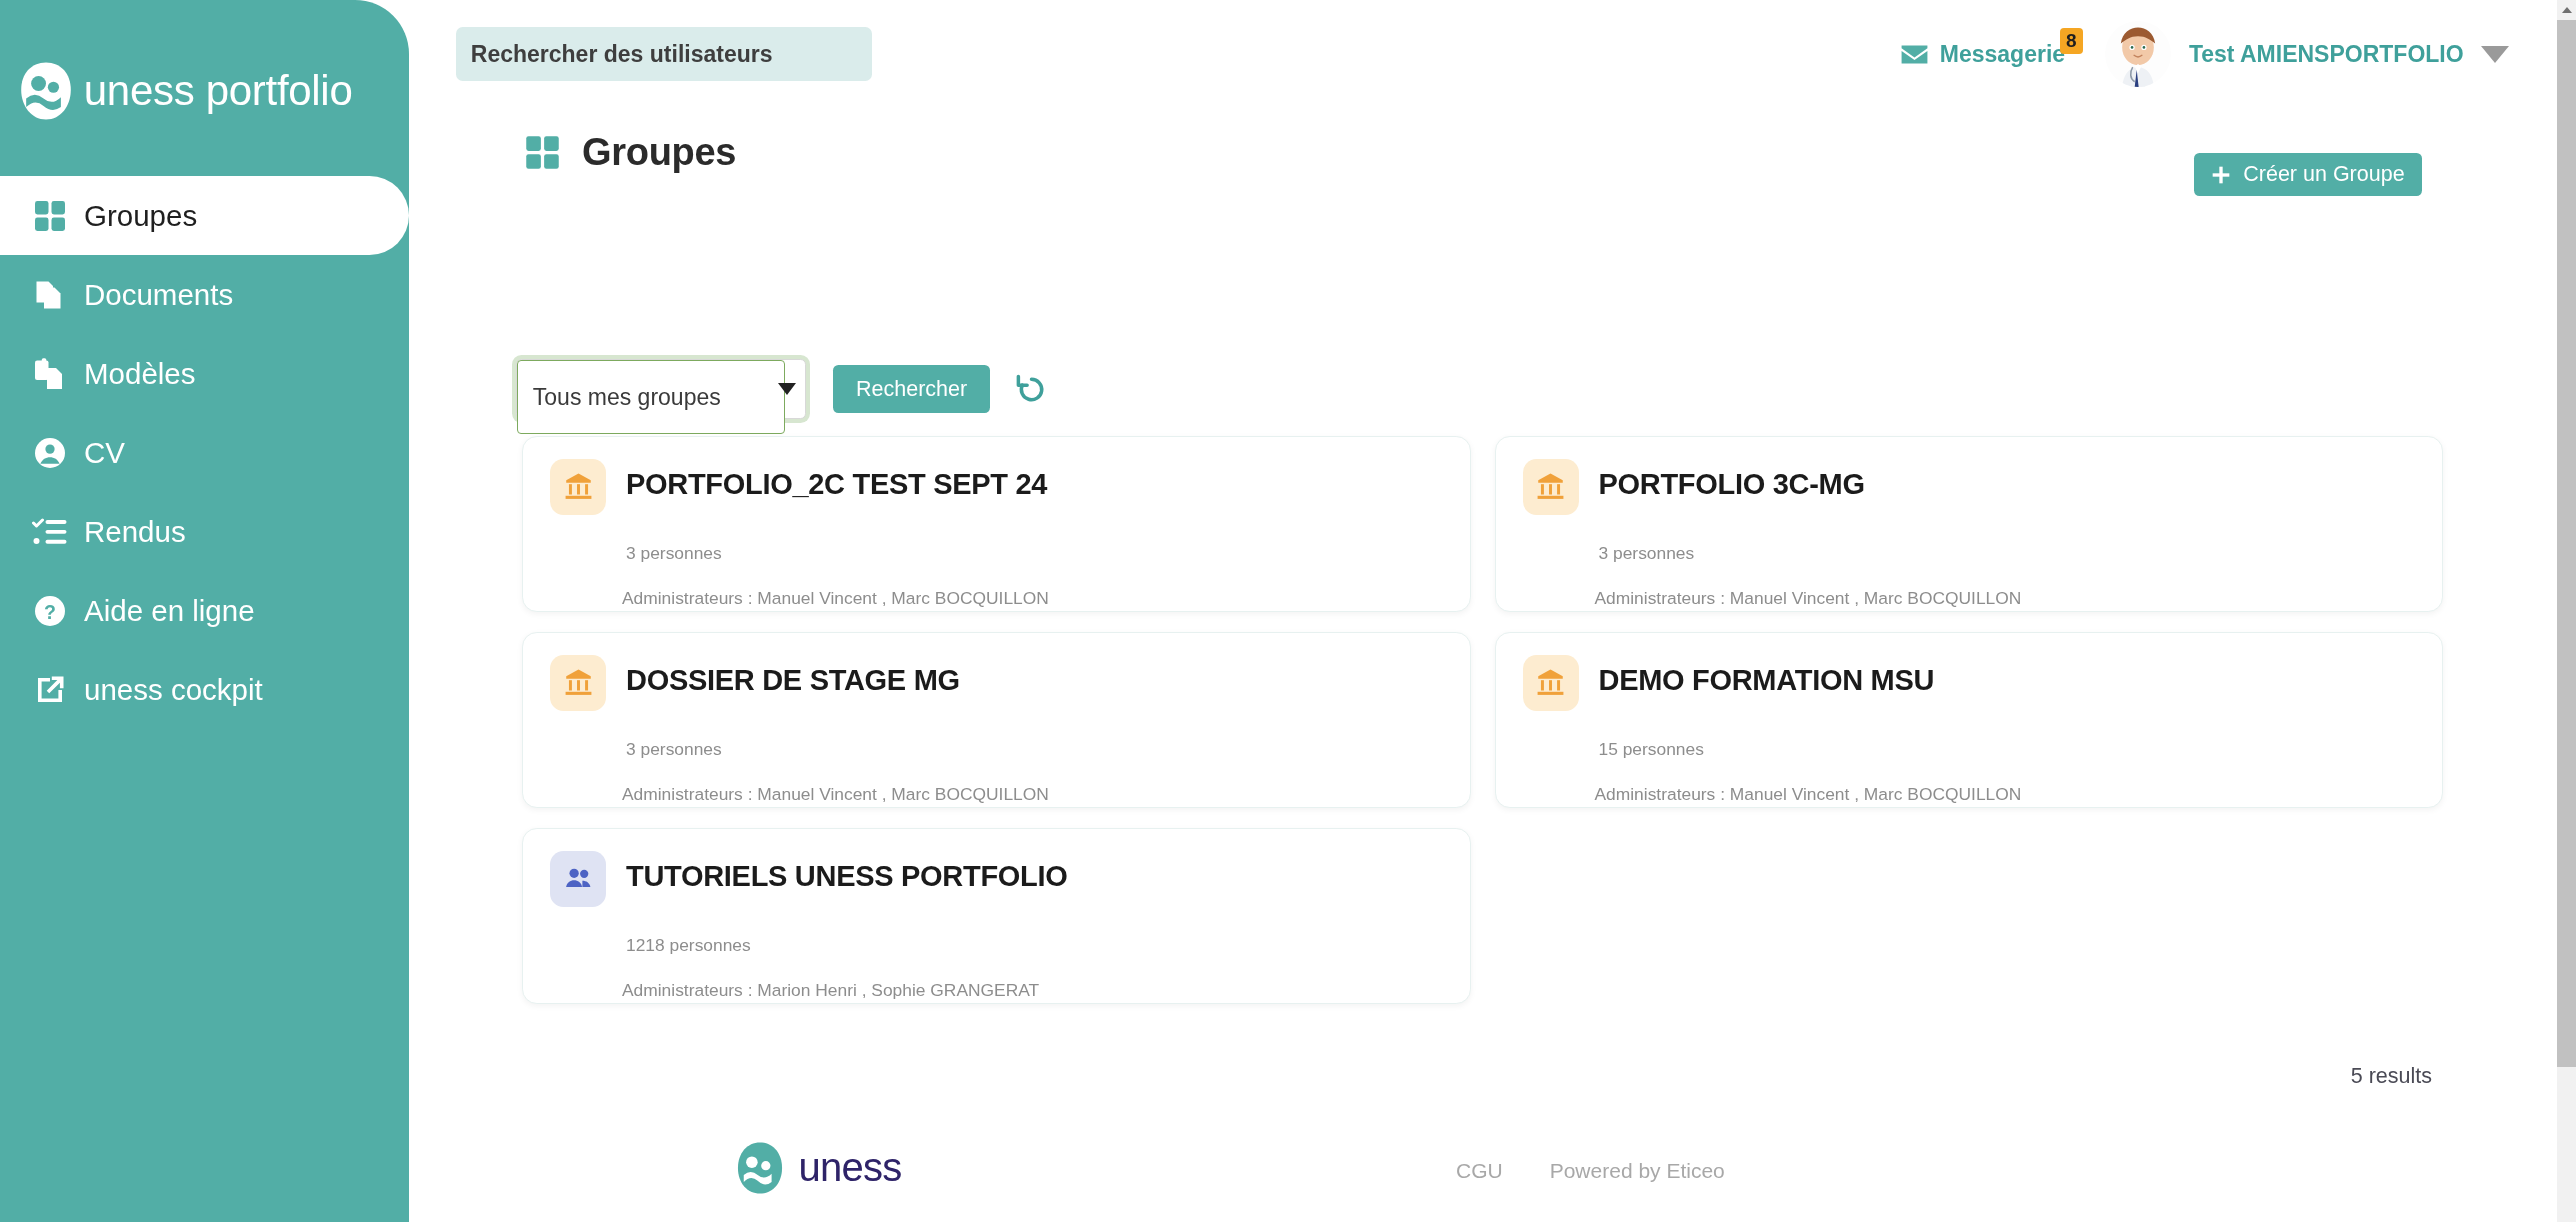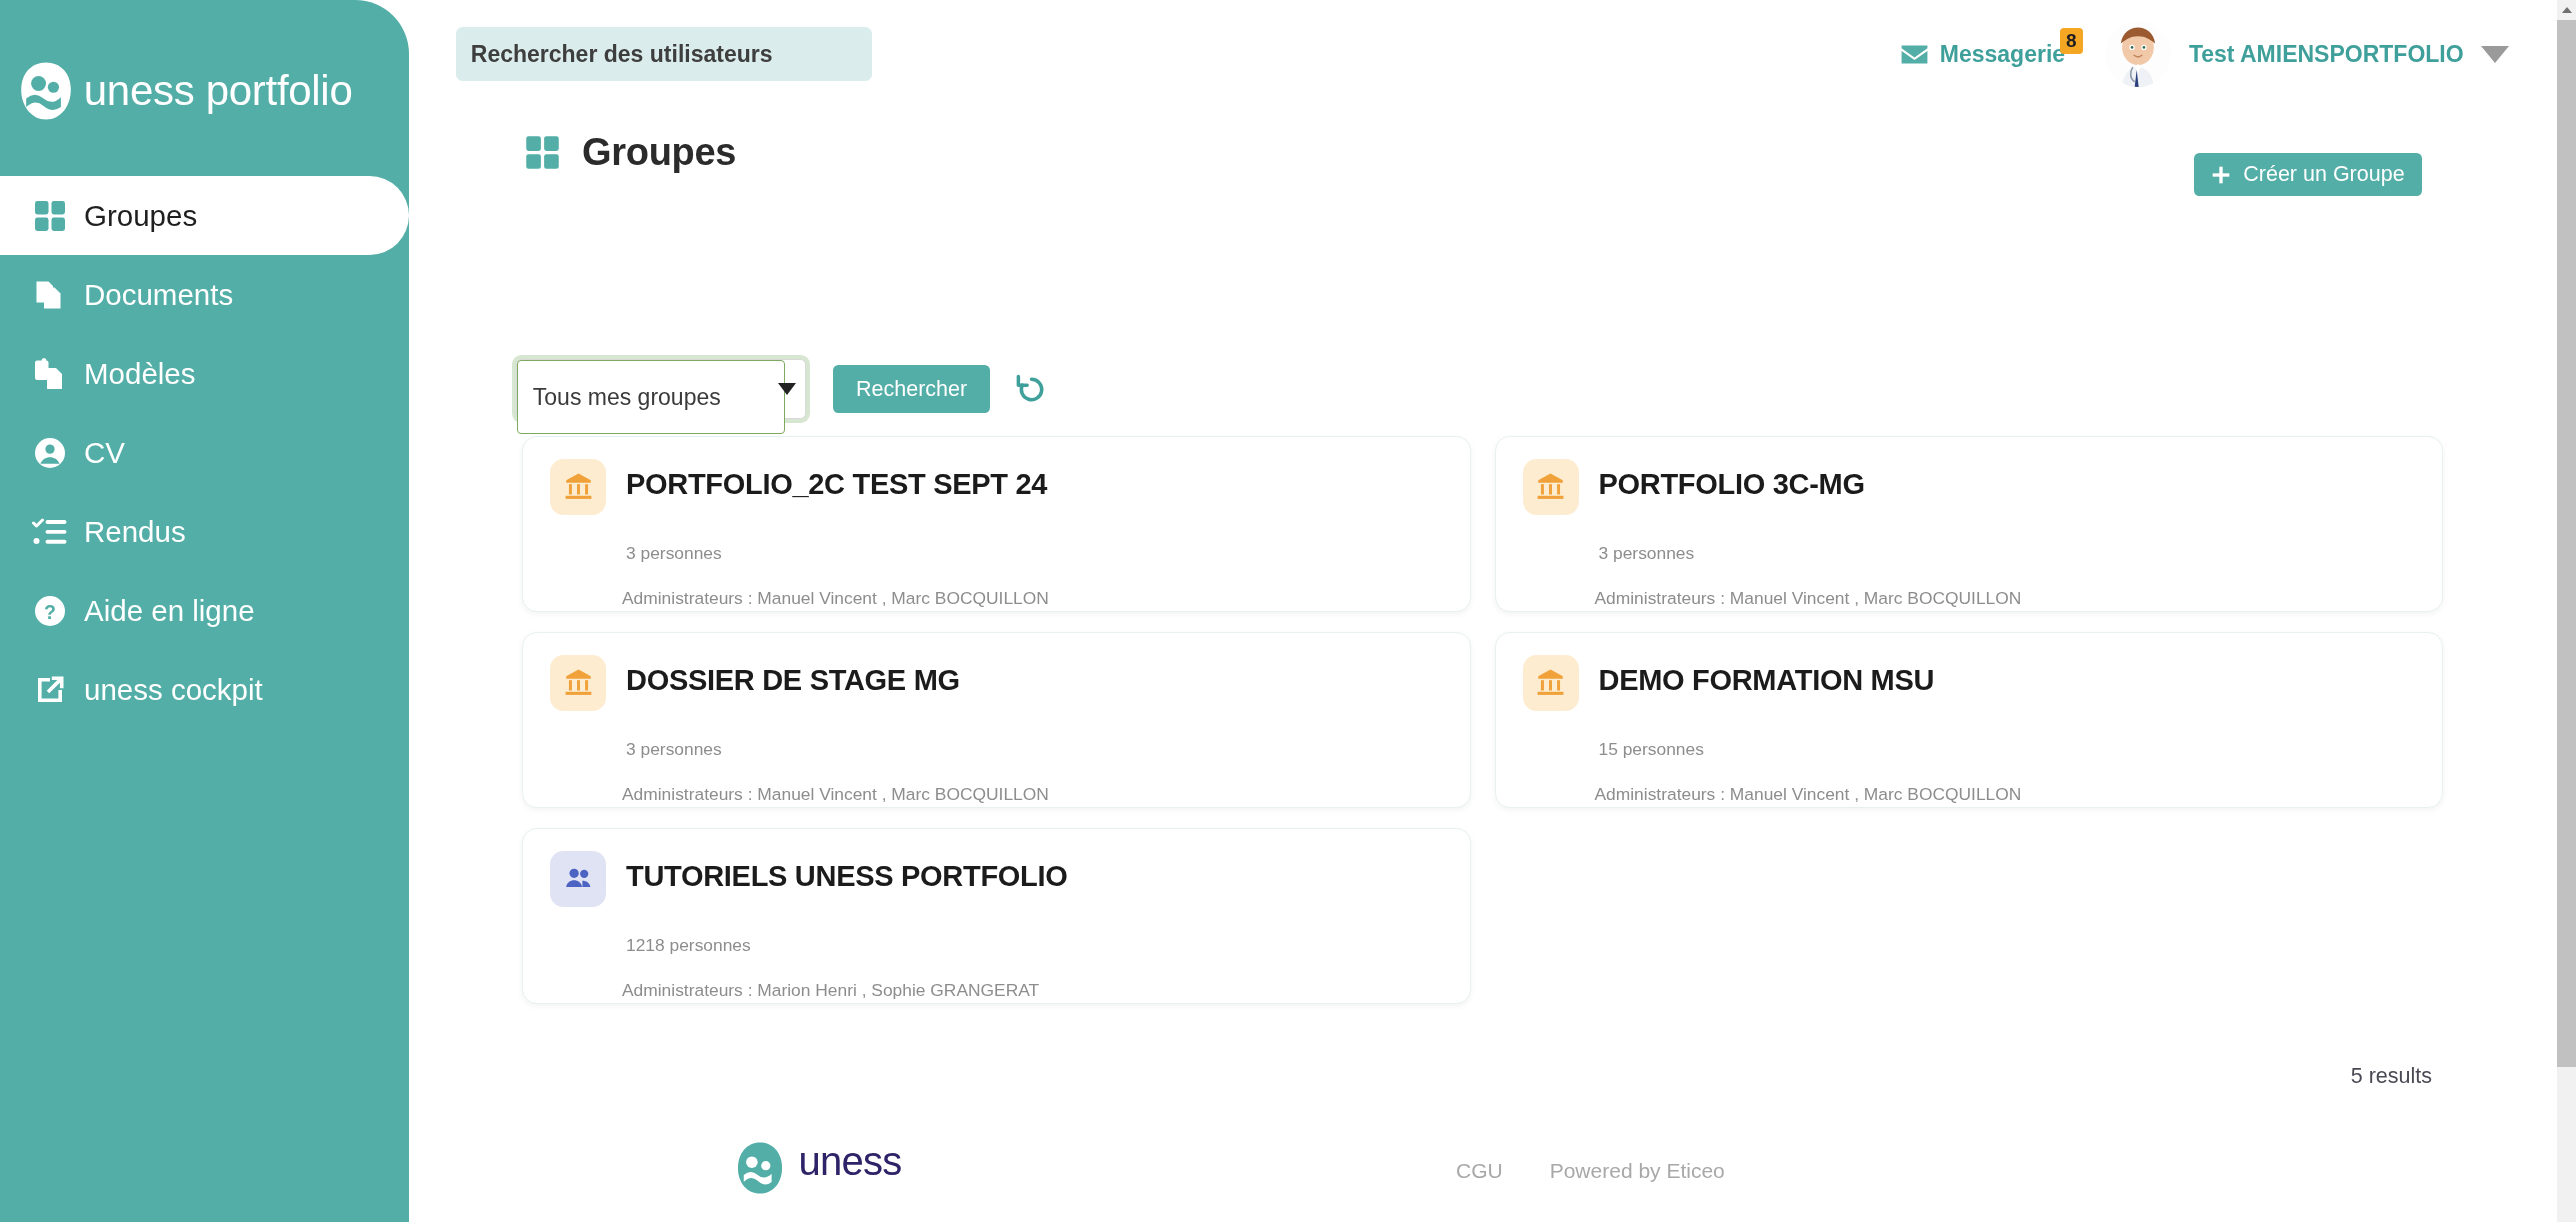--- a/index.html
+++ b/index.html
@@ -167,21 +167,21 @@
     position:absolute; right: 134px; top: 953px;
     font-size: 21.5px; color:#4a4a55;
   }
 
   
   .footer {
     position:absolute; left: 409px; top: 1124px;
     width: 2157px; height: 99px; background:#ffffff;
     display:flex; align-items:center;
   }
-  .footer-logo { position:absolute; left: 322px; top: 14.8px; display:flex; gap: 9.4px; }
+  .footer-logo { position:absolute; left: 322px; top: 14.8px; display:flex; align-items:center; gap: 9.4px; }
   .footer-mark { width: 58px; height: 58px; display:block; }
   .footer-word { color:#2e2368; font-size: 40px; font-weight: 400; letter-spacing:-0.7px; }
   .footer-links { position:absolute; left: 1047px; top: 35px; display:flex; gap: 47px; }
   .footer-links span { color:#a8a8a8; font-size: 21px; cursor:pointer; white-space:nowrap; }
 
   
   .scrollbar { position:absolute; right:0; top:0; width: 19px; height:1222px; background:#f1f1f1; }
   .sb-up {
     position:absolute; left:0; top:0; width:19px; height:19px;
     background:#f1f1f1; display:flex;align-items:center;justify-content:center; cursor:pointer;

